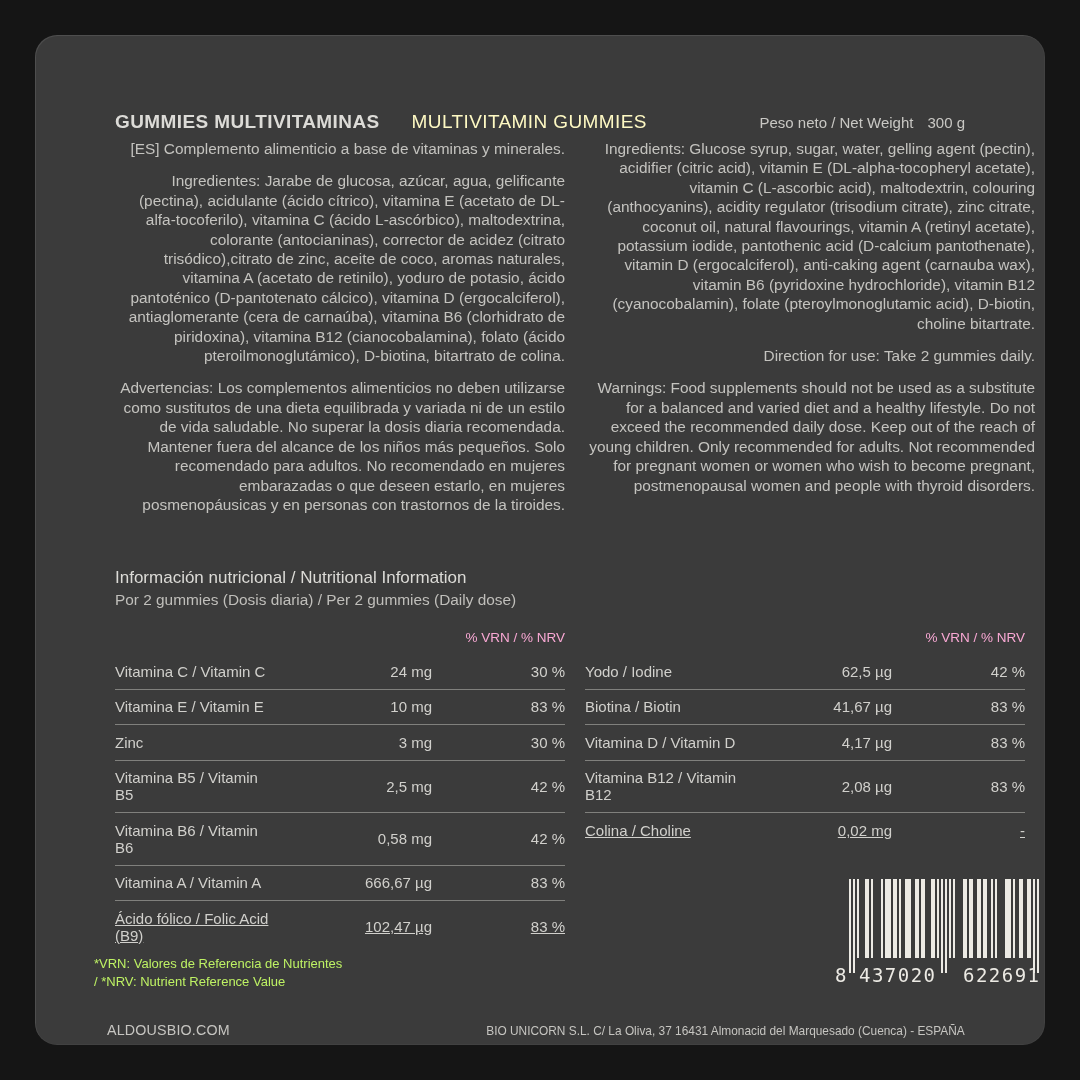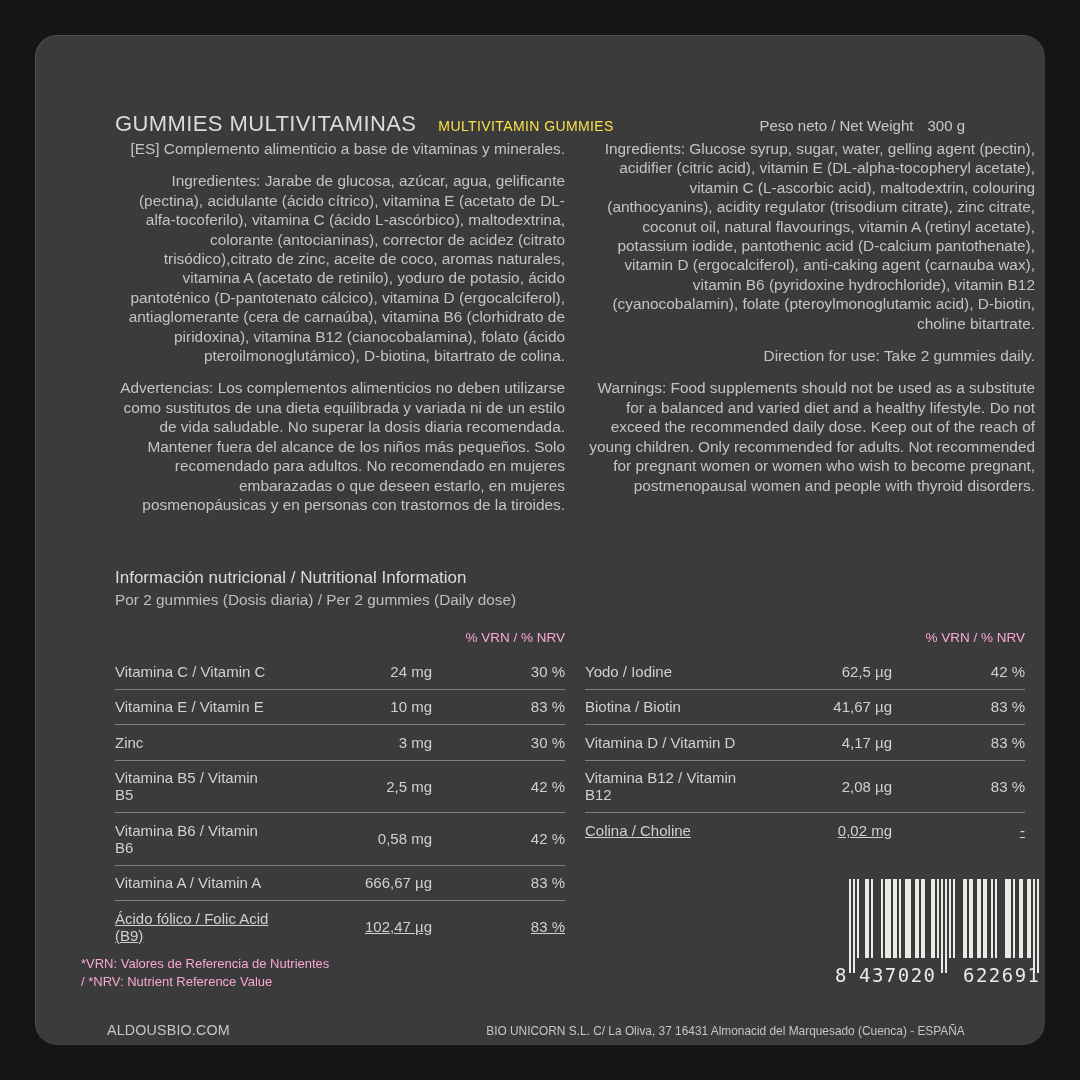--- a/index.html
+++ b/index.html
@@ -12,22 +12,22 @@
   .panel{
     position:absolute;left:35px;top:35px;width:1010px;height:1010px;
     background:var(--panel-bg,#3b3b3b);
     border-radius:22px;
     box-shadow:inset 1px 1px 0 rgba(255,255,255,.07), inset 0 0 0 1px rgba(255,255,255,.03);
   }
   .title-row{
     position:absolute;left:80px;right:80px;top:76px;
     display:flex;align-items:baseline;
   }
-  .title-es{font-size:22px;letter-spacing:.4px;color:var(--bright,#dcdbd7);font-weight:400;}
-  .title-en{font-size:14px;letter-spacing:.4px;color:#fde047;margin-left:22px;font-weight:400;}
+  .title-es{font-size:19px;letter-spacing:.4px;color:var(--bright,#dcdbd7);font-weight:700;}
+  .title-en{font-size:19px;letter-spacing:.4px;color:#fef9c3;margin-left:32px;font-weight:400;}
   .net-weight{margin-left:auto;font-size:15px;color:#c9c8c4;}
   .net-weight .val{margin-left:14px;}
   .cols{
     position:absolute;left:80px;top:104px;width:920px;
     display:flex;gap:20px;
   }
   .col{width:450px;font-size:15.4px;line-height:19.4px;color:var(--text,#c4c3bf);text-align:right;}
   .col p{margin:0 0 13px 0;}
   .nut-heading{
     position:absolute;left:80px;top:533px;
@@ -48,22 +48,22 @@
     display:grid;grid-template-columns:1fr 140px 120px;
     align-items:center;
     padding:8.5px 0 9px 0;
     font-size:15px;color:#d1d0cc;
     border-bottom:1px solid rgba(186,186,181,.55);
     gap:13px;
   }
   .t-row:last-child{border-bottom:none;text-decoration:underline;}
   .t-row .amount,.t-row .nrv{text-align:right;white-space:nowrap;}
   .footnote{
-    position:absolute;left:46px;top:920px;
-    font-size:13px;line-height:18px;color:#f9a8d4;
+    position:absolute;left:59px;top:920px;
+    font-size:13px;line-height:18px;color:#bef264;
   }
   .barcode-wrap{position:absolute;left:800px;top:844px;width:212px;height:112px;}
   .footer-left{
     position:absolute;left:72px;top:986px;
     font-size:15.5px;color:#c6c5c1;letter-spacing:.2px;
     transform:scaleX(.92);transform-origin:left center;
   }
   .footer-right{
     position:absolute;right:80px;top:988px;
     font-size:13.5px;color:#c6c5c1;white-space:nowrap;

